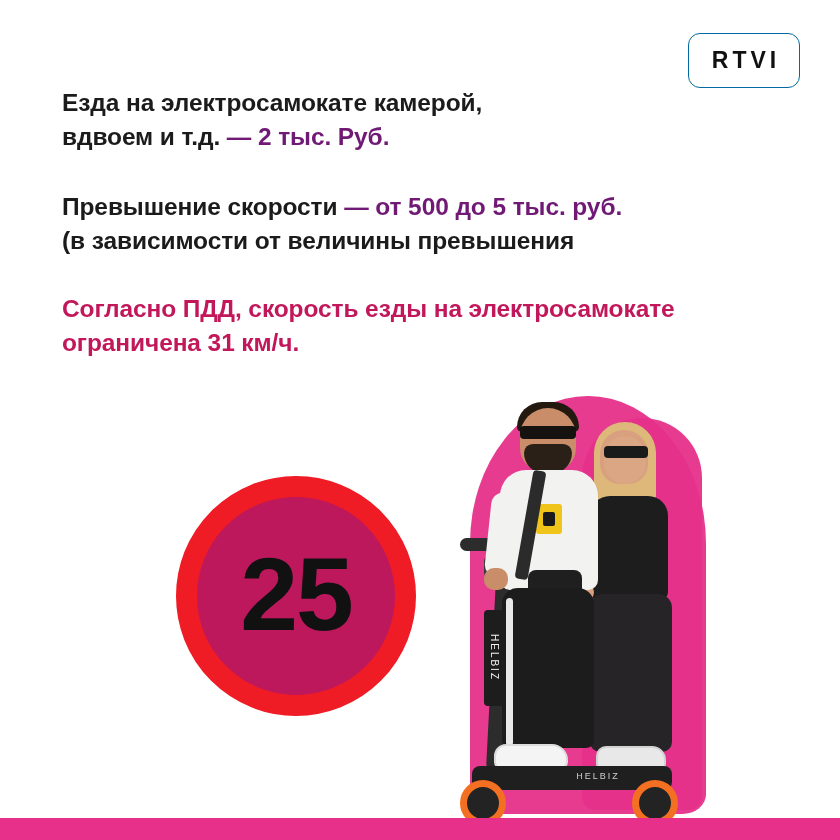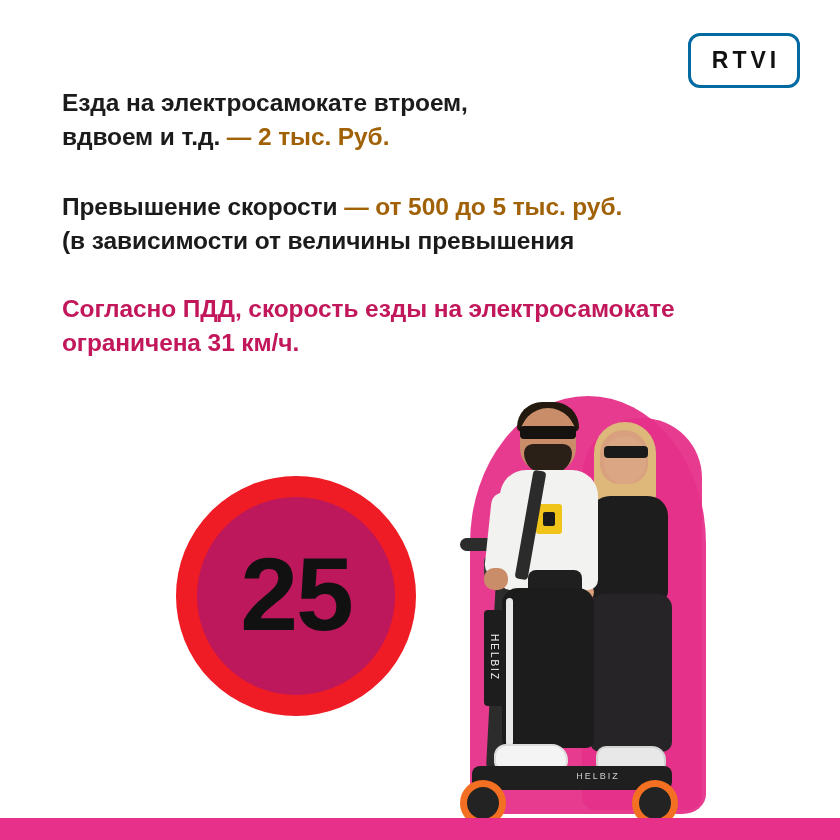--- a/index.html
+++ b/index.html
@@ -19,21 +19,21 @@
     overflow: hidden;
   }
 
   
   .logo-box {
     position: absolute;
     top: 33px;
     left: 688px;
     width: 112px;
     height: 55px;
-    border: 3px solid #0369a1;
+    border: 1px solid #0369a1;
     border-radius: 12px;
     display: flex;
     align-items: center;
     justify-content: center;
     box-sizing: border-box;
   }
   .logo-text {
     font-family: "Liberation Sans", sans-serif;
     font-weight: 700;
     font-size: 23px;
@@ -51,21 +51,21 @@
   }
   .para {
     margin: 0 0 0 0;
     font-size: 24.5px;
     line-height: 34px;
     color: #1b1b1b;
     font-weight: 600;
     letter-spacing: -0.1px;
   }
   .para.p1 { margin-bottom: 36px; }
-  .accent { color: #a16207; margin-top: 16px; }
+  .accent { color: #701a75; margin-top: 16px; }
   .magenta-line { color: #c2185b; font-weight: 600; text-align: right; }
 
   
   .sign {
     position: absolute;
     left: 176px;
     top: 476px;
     width: 240px;
     height: 240px;
     border-radius: 50%;
@@ -363,21 +363,21 @@
 
 <div class="canvas">
 
   <div class="logo-box">
     <span class="logo-text">RTVI</span>
   </div>
 
   <div class="text-block">
 
     <p class="para p1">
-      <span>Езда на электросамокате втроем,</span><br>
+      <span>Езда на электросамокате камерой,</span><br>
       <span>вдвоем и т.д. </span><span class="accent">— 2 тыс. Руб.</span>
     </p>
 
     <p class="para p2">
       <span>Превышение скорости </span><span class="accent">— от 500 до 5 тыс. руб.</span><br>
       <span>(в зависимости от величины превышения</span><br>
       <br>
       <span class="magenta-line">Согласно ПДД, скорость езды на электросамокате</span><br>
       <span class="magenta-line">ограничена 31 км/ч.</span>
     </p>

